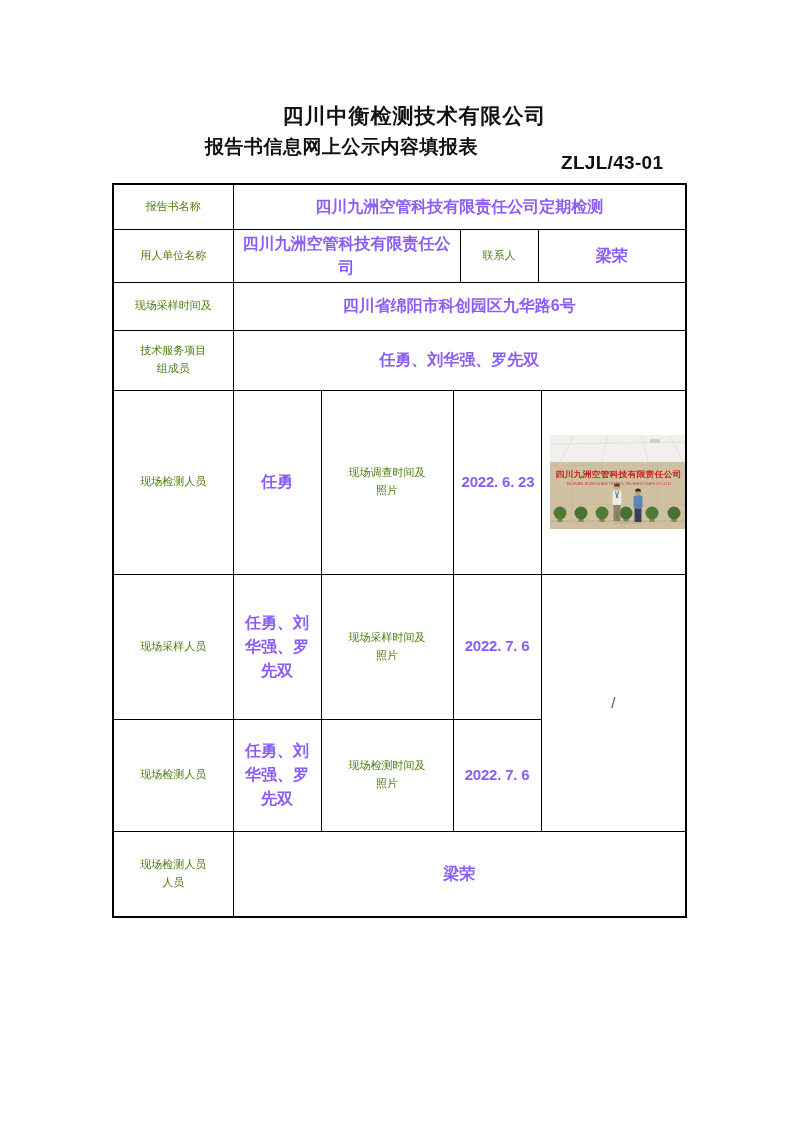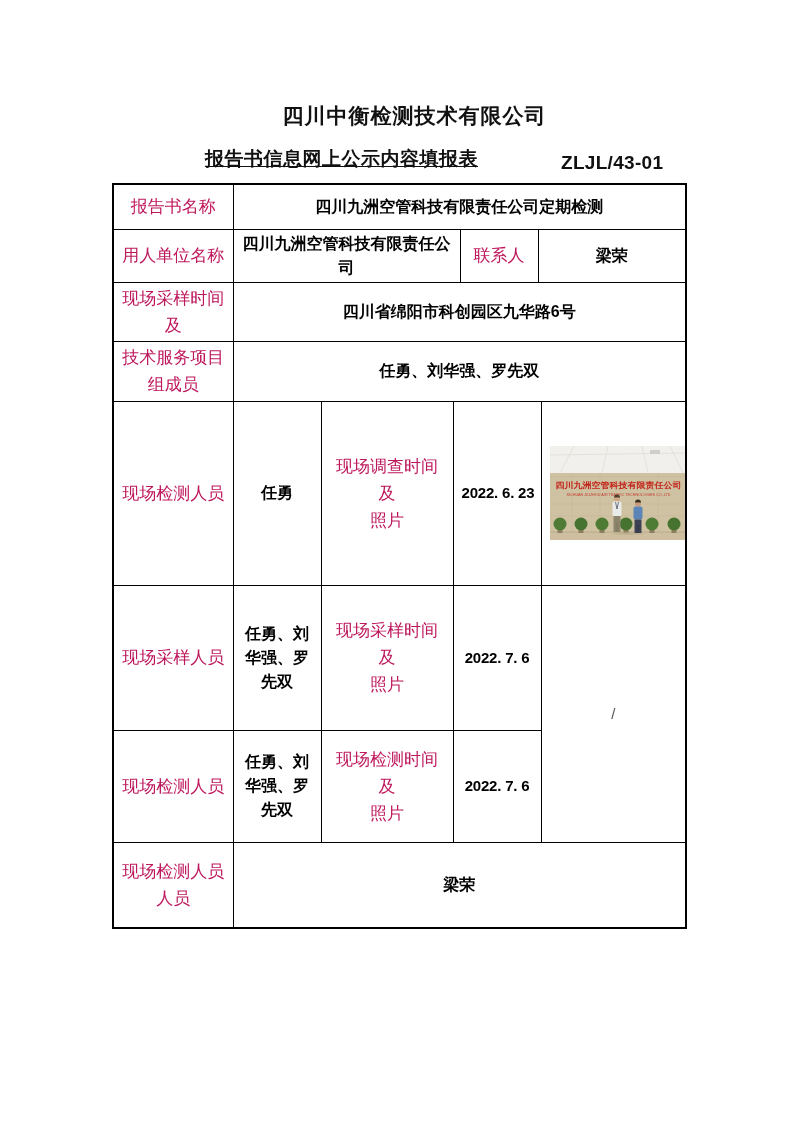--- a/index.html
+++ b/index.html
@@ -8,38 +8,38 @@
     background:#ffffff; color:#111;
     font-family:"Liberation Sans","DejaVu Sans",sans-serif;
     overflow:hidden;
     padding-left:36px;
   }
   .company-title {
     position:absolute; top:102px; left:0; width:100%;
     text-align:center; font-size:21px; font-weight:bold; letter-spacing:1px;
   }
   .form-title {
-    position:absolute; top:146px; left:205px;
-    font-size:19px; font-weight:bold; letter-spacing:0.5px;text-decoration:underline;
+    position:absolute; top:134px; left:205px;
+    font-size:19px; font-weight:bold; letter-spacing:0.5px;
   }
   .form-code {
     position:absolute; top:152px; left:561px;
     font-size:19px; font-weight:bold; letter-spacing:0.3px;
   }
   table.form {
     position:absolute; left:112px; top:183px;
     width:575px; table-layout:fixed; border-collapse:collapse;
     border:2px solid #000;
   }
   table.form td {
     border:1px solid #000; text-align:center; vertical-align:middle;
     padding:2px 8px; overflow:hidden;
   }
-  .lbl { font-size:17px; font-weight:400; line-height:1.6; color:#be185d; }
-  .val { font-size:16px; font-weight:bold; line-height:1.5; color:#000000; }
+  .lbl { font-size:11px; font-weight:400; line-height:1.6; color:#4d7c0f; }
+  .val { font-size:16px; font-weight:bold; line-height:1.5; color:#8b5cf6; }
   .pre { white-space:pre-line; }
   .date { font-size:15px; padding:0 1px; white-space:nowrap; letter-spacing:-0.2px; }
   .slash-cell { font-size:15px; font-weight:400; color:#555; }
   .photo-cell { padding:0; }
   .photo-cell svg { display:block; margin:0 auto; }
 </style>
 </head>
 <body>
 
 <div class="page">

